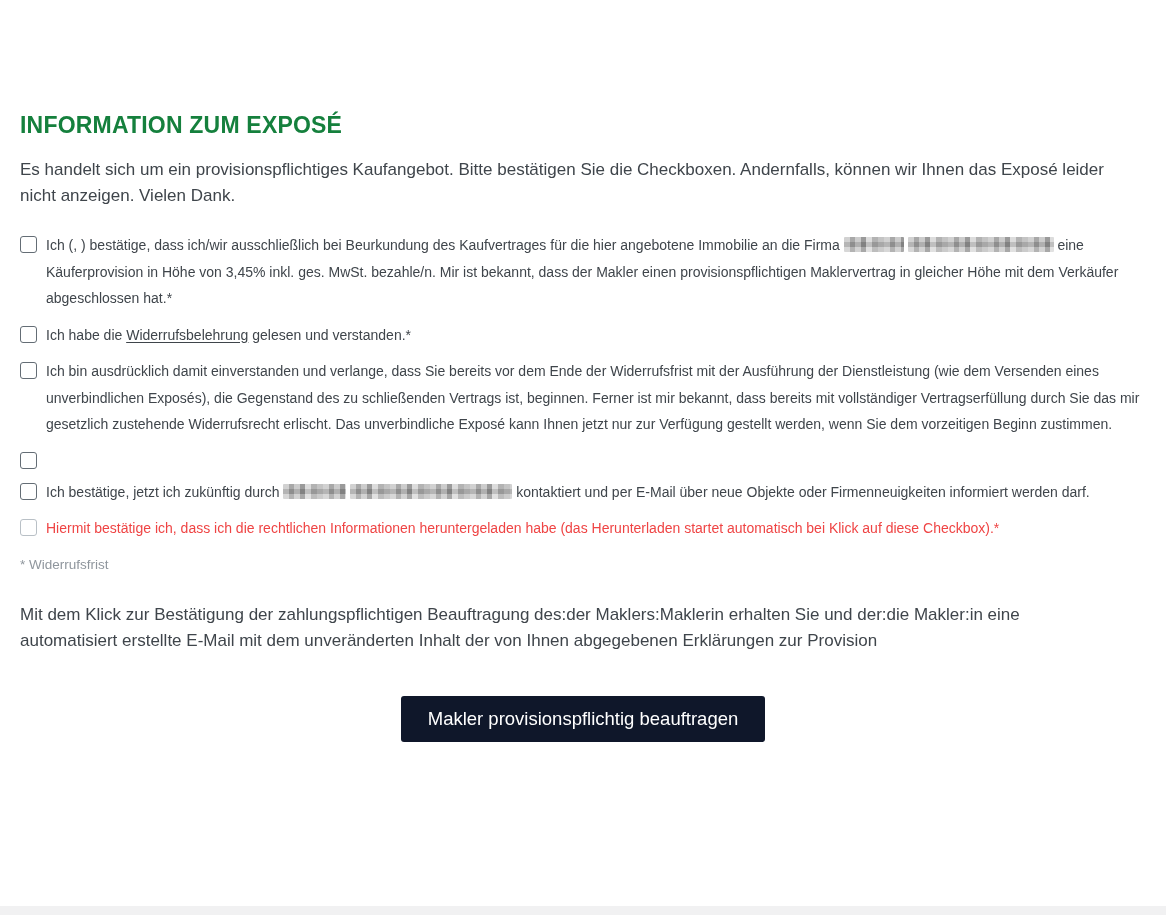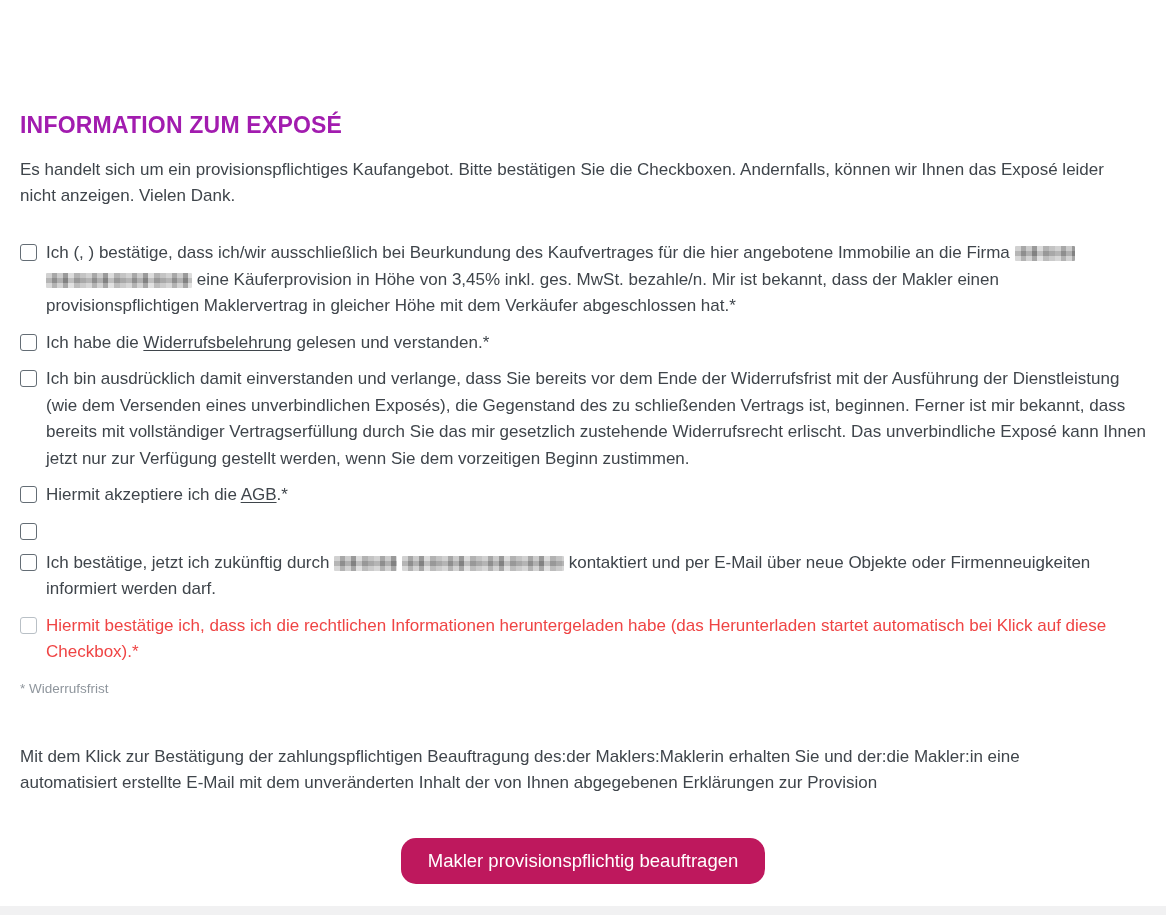--- a/index.html
+++ b/index.html
@@ -9,28 +9,28 @@
     height: 915px;
     position: relative;
     font-family: "Liberation Sans", sans-serif;
     color: #3f454b;
     overflow: hidden;
   }
   .page { padding: 112px 20px 0 20px; }
   h1 {
     font-size: 23px;
     font-weight: 600;
-    color: #a21caf;
+    color: #15803d;
     letter-spacing: .2px;
     margin-bottom: 18px;
   }
   .intro {
     font-size: 17px;
     line-height: 26px;
-    margin-bottom: 31px;
+    margin-bottom: 23px;
     max-width: 1110px;
   }
   .cb-list { display: block; }
   .cb-row {
     display: flex;
     align-items: flex-start;
     margin-bottom: 10px;
     cursor: default;
   }
   .cb-box {
@@ -38,21 +38,21 @@
     width: 17px;
     height: 17px;
     border: 1.5px solid #646d75;
     border-radius: 3px;
     background: #fff;
     margin: 4px 0 0 0;
     cursor: pointer;
   }
   .cb-label {
     padding-left: 9px;
-    font-size: 17px;
+    font-size: 14px;
     line-height: 26.5px;
     max-width: 1120px;
   }
   .cb-label a {
     color: inherit;
     text-decoration: underline;
     text-underline-offset: 2px;
     cursor: pointer;
   }
   .cb-row.disabled .cb-box { border-color: #b9c0c6; }
@@ -66,33 +66,33 @@
     background-image:
       repeating-linear-gradient(0deg, rgba(255,255,255,0.22) 0 5px, rgba(60,60,60,0.16) 5px 10px, rgba(255,255,255,0.10) 10px 15px),
       repeating-linear-gradient(90deg, #cccccc 0 6px, #9e9e9e 6px 11px, #c6c6c6 11px 17px, #8f8f8f 17px 22px, #d8d8d8 22px 28px, #aaaaaa 28px 34px, #bdbdbd 34px 40px);
   }
   .required-note {
     margin-top: 15px;
     font-size: 13.5px;
     color: #8f969d;
   }
   .confirm-note {
-    margin-top: 48px;
+    margin-top: 30px;
     font-size: 17px;
     line-height: 26px;
     max-width: 1085px;
   }
   .btn-wrap { text-align: center; margin-top: 42px; }
   .submit {
     font-family: "Liberation Sans", sans-serif;
     font-size: 18.5px;
     color: #ffffff;
-    background: #be185d;
+    background: #0f172a;
     border: none;
-    border-radius: 15px;
+    border-radius: 3px;
     padding: 12px 27px;
     cursor: pointer;
   }
   .bottom-strip {
     position: absolute;
     left: 0; right: 0; bottom: 0;
     height: 9px;
     background: #f1f1f2;
   }
 </style>
@@ -112,24 +112,20 @@
   <div class="cb-row">
     <span class="cb-box"></span>
     <span class="cb-label"><span>Ich habe die </span><a href="#">Widerrufsbelehrung</a><span> gelesen und verstanden.*</span></span>
   </div>
 
   <div class="cb-row">
     <span class="cb-box"></span>
     <span class="cb-label"><span>Ich bin ausdrücklich damit einverstanden und verlange, dass Sie bereits vor dem Ende der Widerrufsfrist mit der Ausführung der Dienstleistung (wie dem Versenden eines unverbindlichen Exposés), die Gegenstand des zu schließenden Vertrags ist, beginnen. Ferner ist mir bekannt, dass bereits mit vollständiger Vertragserfüllung durch Sie das mir gesetzlich zustehende Widerrufsrecht erlischt. Das unverbindliche Exposé kann Ihnen jetzt nur zur Verfügung gestellt werden, wenn Sie dem vorzeitigen Beginn zustimmen.</span></span>
   </div>
 
-  <div class="cb-row">
-    <span class="cb-box"></span>
-    <span class="cb-label"><span>Hiermit akzeptiere ich die </span><a href="#">AGB</a><span>.*</span></span>
-  </div>
 
   <div class="cb-row">
     <span class="cb-box"></span>
   </div>
 
   <div class="cb-row">
     <span class="cb-box"></span>
     <span class="cb-label"><span>Ich bestätige, jetzt ich zukünftig durch </span><span class="redacted" style="width: 63px;"></span><span> </span><span class="redacted" style="width: 162px;"></span><span> kontaktiert und per E-Mail über neue Objekte oder Firmenneuigkeiten informiert werden darf.</span></span>
   </div>
 

